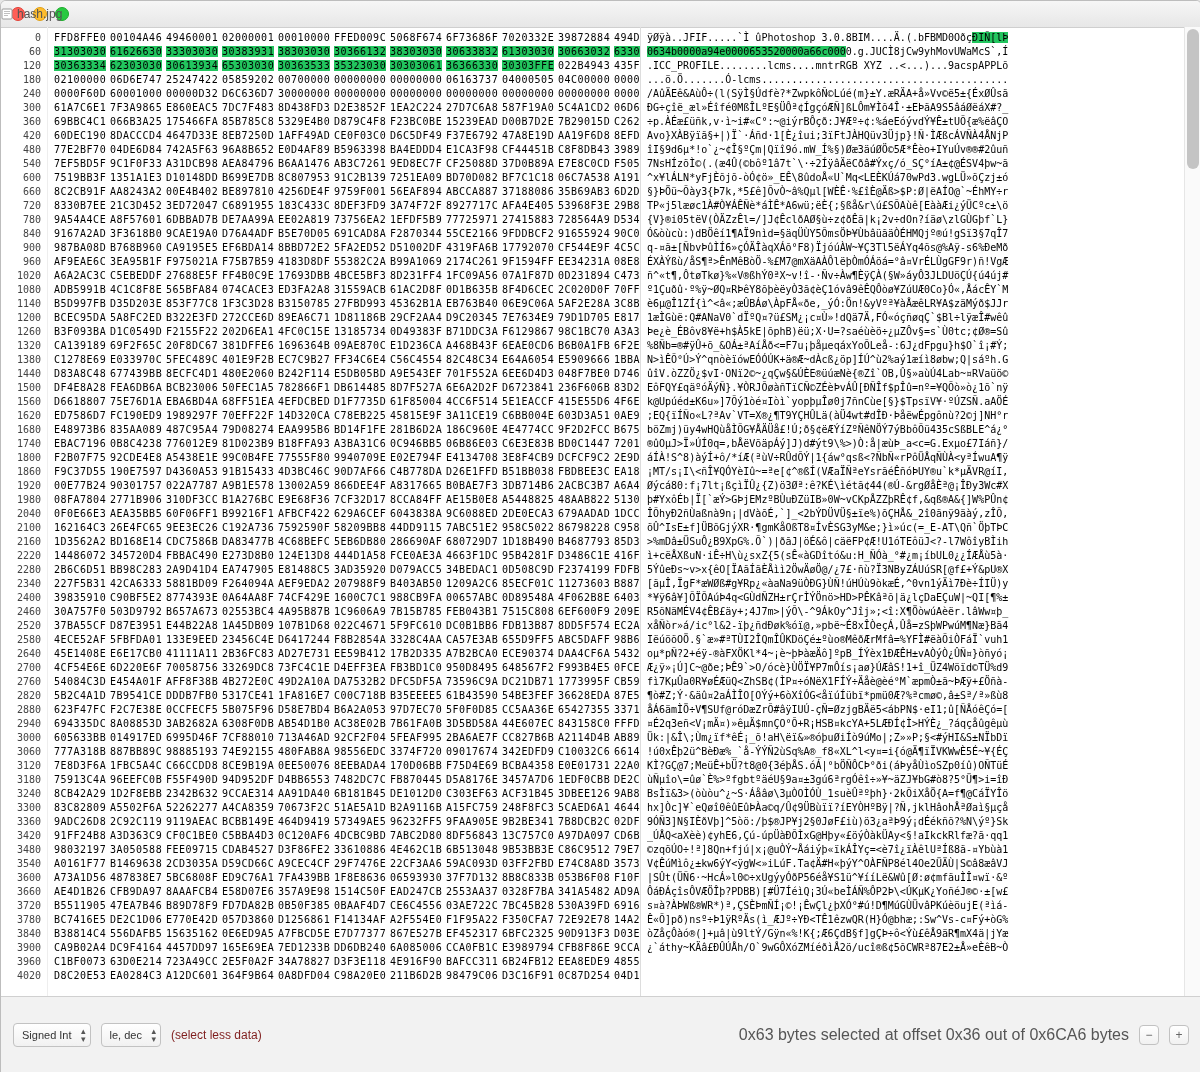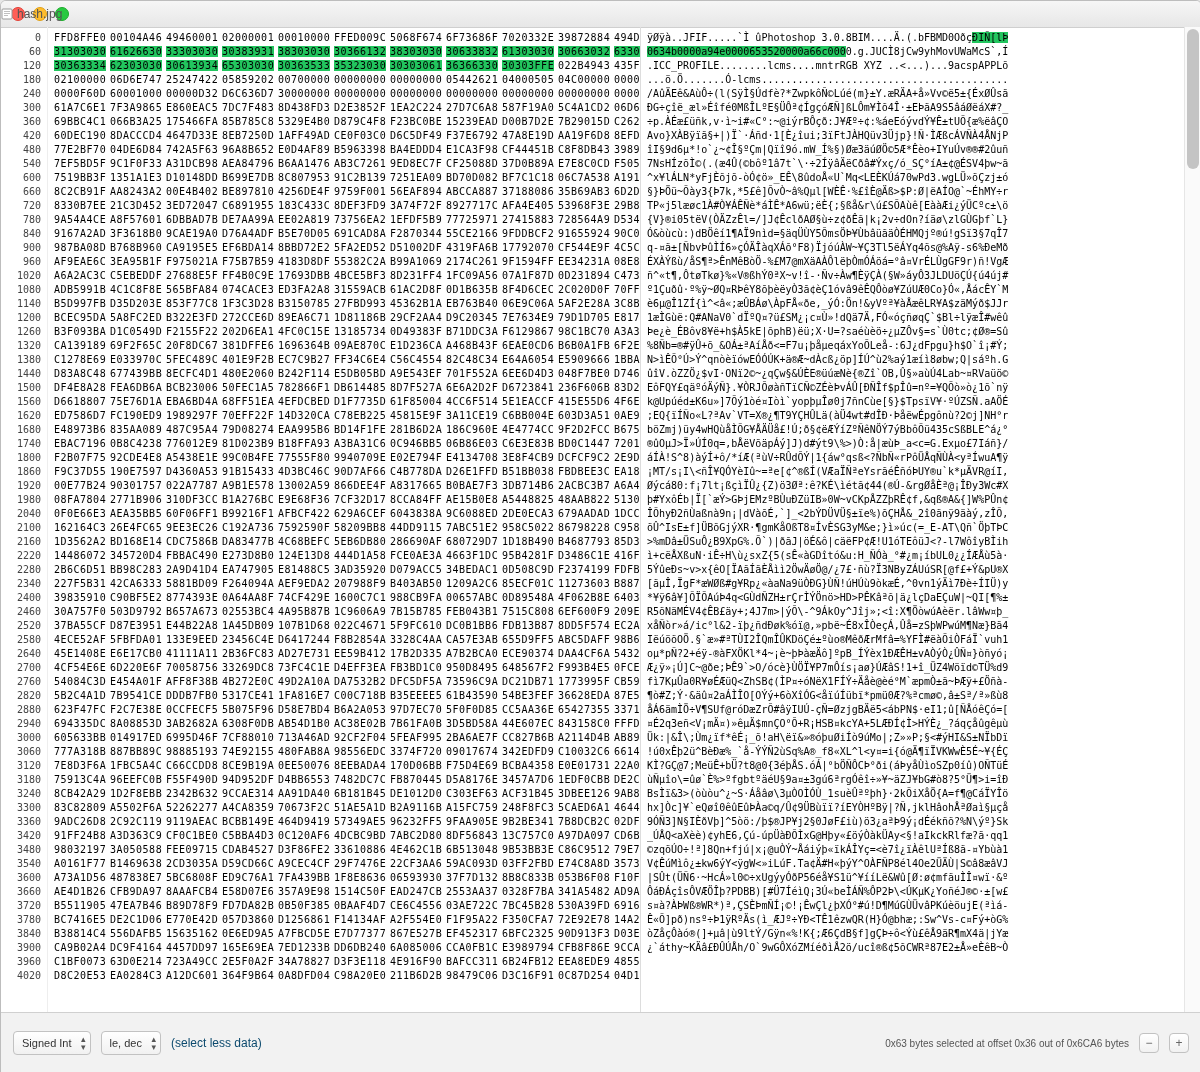--- a/index.html
+++ b/index.html
@@ -17,27 +17,27 @@
   .gut div{padding-right:6px;height:14px}
   .hex{flex:0 0 580px;padding:4px 6px;color:#000;overflow:hidden}
   .hex .row{height:14px;white-space:pre}
   .hex .b{display:inline-block;width:56px;letter-spacing:.5px}
   .sep{width:0;border-left:1px solid #ddd}
   .asc{flex:1;padding:4px 6px;color:#000;overflow:hidden}
   .asc .row{height:14px;white-space:pre}
   .sel{background:#22c55e}
   .scroll{position:absolute;top:26px;right:0;bottom:44px;width:16px;background:#fafafa;border-left:1px solid #e6e6e6}
   .thumb{position:absolute;top:2px;left:2px;width:12px;height:140px;background:#c4c4c4;border-radius:7px}
-  .footer{position:absolute;left:0;right:0;bottom:0;height:44px;background:#f2f2f2;border-top:1px solid #d0d0d0;display:flex;align-items:center;padding:8px 12px;gap:10px;font-size:12px;color:#333}
+  .footer{position:absolute;left:0;right:0;bottom:0;height:44px;background:#f2f2f2;border-top:1px solid #d0d0d0;display:flex;align-items:center;padding:16px 12px;gap:10px;font-size:12px;color:#333}
   .popup{border:1px solid #c2c2c2;border-radius:4px;background:linear-gradient(#fff,#f1f1f1);height:22px;display:flex;align-items:center;padding:0 18px 0 8px;position:relative;font-size:11px}
   .popup::after{content:"";position:absolute;right:6px;top:50%;width:0;height:0;border-left:4px solid transparent;border-right:4px solid transparent}
   .popup .chev{position:absolute;right:4px;top:3px;font-size:9px;color:#555;line-height:8px}
-  .faded{color:#0c4a6e}
+  .faded{color:#7f1d1d}
   .fill{flex:1}
-  .status{font-size:10px;color:#555}
+  .status{font-size:16px;color:#555}
   .sq{width:18px;height:18px;border:1px solid #c2c2c2;border-radius:4px;background:linear-gradient(#fff,#f1f1f1);display:flex;align-items:center;justify-content:center;font-size:12px;color:#666}
 </style>
 </head>
 <body>
 
 <div class="win">
 
   <div class="tbar">
     <div class="traffic">
       <div class="dot r"></div>
@@ -122,21 +122,21 @@
         <div>3780</div>
         <div>3840</div>
         <div>3900</div>
         <div>3960</div>
         <div>4020</div>
       </div>
     <div class="hex" id="hex">
         <div class="row"><span class="b">FFD8FFE0</span><span class="b">00104A46</span><span class="b">49460001</span><span class="b">02000001</span><span class="b">00010000</span><span class="b">FFED009C</span><span class="b">5068F674</span><span class="b">6F73686F</span><span class="b">7020332E</span><span class="b">39872884</span><span class="b">494D0404</span></div>
         <div class="row"><span class="b"><span class="sel">31303030</span></span><span class="b"><span class="sel">61626630</span></span><span class="b"><span class="sel">33303030</span></span><span class="b"><span class="sel">30383931</span></span><span class="b"><span class="sel">38303030</span></span><span class="b"><span class="sel">30366132</span></span><span class="b"><span class="sel">38303030</span></span><span class="b"><span class="sel">30633832</span></span><span class="b"><span class="sel">61303030</span></span><span class="b"><span class="sel">30663032</span></span><span class="b"><span class="sel">63303030</span></span></div>
         <div class="row"><span class="b"><span class="sel">30363334</span></span><span class="b"><span class="sel">62303030</span></span><span class="b"><span class="sel">30613934</span></span><span class="b"><span class="sel">65303030</span></span><span class="b"><span class="sel">30363533</span></span><span class="b"><span class="sel">35323030</span></span><span class="b"><span class="sel">30303061</span></span><span class="b"><span class="sel">36366330</span></span><span class="b"><span class="sel">30303FFE</span></span><span class="b">022B4943</span><span class="b">435F5052</span></div>
-        <div class="row"><span class="b">02100000</span><span class="b">06D6E747</span><span class="b">25247422</span><span class="b">05859202</span><span class="b">00700000</span><span class="b">00000000</span><span class="b">00000000</span><span class="b">05442621</span><span class="b">04000505</span><span class="b">04C00000</span><span class="b">00000000</span></div>
+        <div class="row"><span class="b">02100000</span><span class="b">06D6E747</span><span class="b">25247422</span><span class="b">05859202</span><span class="b">00700000</span><span class="b">00000000</span><span class="b">00000000</span><span class="b">06163737</span><span class="b">04000505</span><span class="b">04C00000</span><span class="b">00000000</span></div>
         <div class="row"><span class="b">0000F60D</span><span class="b">60001000</span><span class="b">00000D32</span><span class="b">D6C636D7</span><span class="b">30000000</span><span class="b">00000000</span><span class="b">00000000</span><span class="b">00000000</span><span class="b">00000000</span><span class="b">00000000</span><span class="b">00000000</span></div>
         <div class="row"><span class="b">61A7C6E1</span><span class="b">7F3A9865</span><span class="b">E860EAC5</span><span class="b">7DC7F483</span><span class="b">8D438FD3</span><span class="b">D2E3852F</span><span class="b">1EA2C224</span><span class="b">27D7C6A8</span><span class="b">587F19A0</span><span class="b">5C4A1CD2</span><span class="b">06D6F3CE</span></div>
         <div class="row"><span class="b">69BBC4C1</span><span class="b">066B3A25</span><span class="b">175466FA</span><span class="b">85B785C8</span><span class="b">5329E4B0</span><span class="b">D879C4F8</span><span class="b">F23BC0BE</span><span class="b">15239EAD</span><span class="b">D00B7D2E</span><span class="b">7B29015D</span><span class="b">C2625A61</span></div>
         <div class="row"><span class="b">60DEC190</span><span class="b">8DACCCD4</span><span class="b">4647D33E</span><span class="b">8EB7250D</span><span class="b">1AFF49AD</span><span class="b">CE0F03C0</span><span class="b">D6C5DF49</span><span class="b">F37E6792</span><span class="b">47A8E19D</span><span class="b">AA19F6D8</span><span class="b">8EFDB204</span></div>
         <div class="row"><span class="b">77E2BF70</span><span class="b">04DE6D84</span><span class="b">742A5F63</span><span class="b">96A8B652</span><span class="b">E0D4AF89</span><span class="b">B5963398</span><span class="b">BA4EDDD4</span><span class="b">E1CA3F98</span><span class="b">CF44451B</span><span class="b">C8F8DB43</span><span class="b">39891AA7</span></div>
         <div class="row"><span class="b">7EF5BD5F</span><span class="b">9C1F0F33</span><span class="b">A31DCB98</span><span class="b">AEA84796</span><span class="b">B6AA1476</span><span class="b">AB3C7261</span><span class="b">9ED8EC7F</span><span class="b">CF25088D</span><span class="b">37D0B89A</span><span class="b">E7E8C0CD</span><span class="b">F505814A</span></div>
         <div class="row"><span class="b">7519BB3F</span><span class="b">1351A1E3</span><span class="b">D10148DD</span><span class="b">B699E7DB</span><span class="b">8C807953</span><span class="b">91C2B139</span><span class="b">7251EA09</span><span class="b">BD70D082</span><span class="b">BF7C1C18</span><span class="b">06C7A538</span><span class="b">A191E9EE</span></div>
         <div class="row"><span class="b">8C2CB91F</span><span class="b">AA8243A2</span><span class="b">00E4B402</span><span class="b">BE897810</span><span class="b">4256DE4F</span><span class="b">9759F001</span><span class="b">56EAF894</span><span class="b">ABCCA887</span><span class="b">37188086</span><span class="b">35B69AB3</span><span class="b">6D2D4081</span></div>
         <div class="row"><span class="b">8330B7EE</span><span class="b">21C3D452</span><span class="b">3ED72047</span><span class="b">C6891955</span><span class="b">183C433C</span><span class="b">8DEF3FD9</span><span class="b">3A74F72F</span><span class="b">8927717C</span><span class="b">AFA4E405</span><span class="b">53968F3E</span><span class="b">29B8A824</span></div>
         <div class="row"><span class="b">9A54A4CE</span><span class="b">A8F57601</span><span class="b">6DBBAD7B</span><span class="b">DE7AA99A</span><span class="b">EE02A819</span><span class="b">73756EA2</span><span class="b">1EFDF5B9</span><span class="b">77725971</span><span class="b">27415883</span><span class="b">728564A9</span><span class="b">D5340FC7</span></div>

